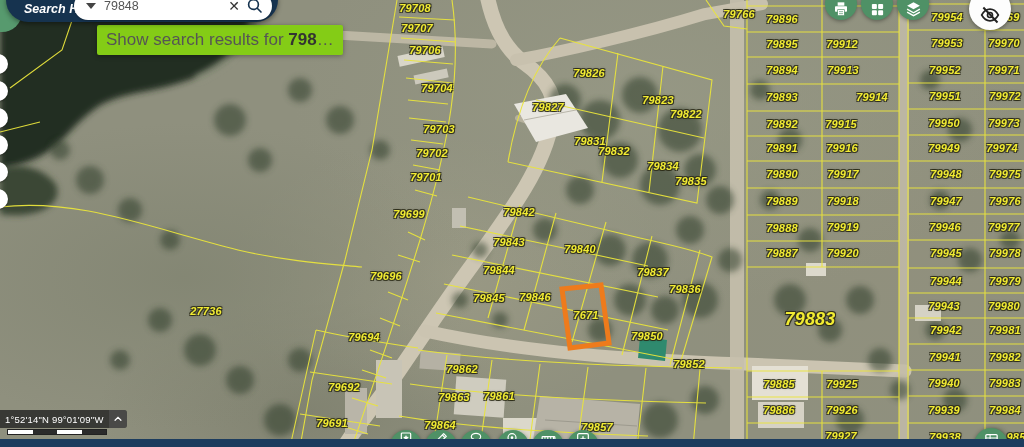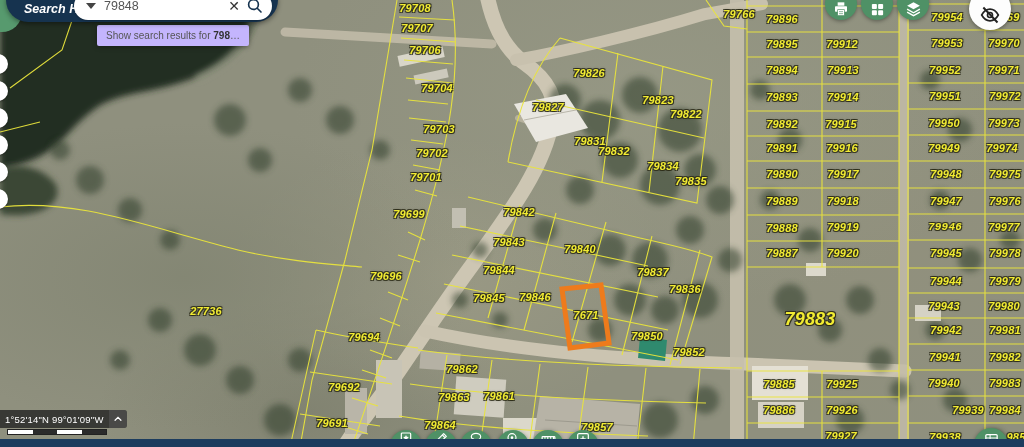--- a/index.html
+++ b/index.html
@@ -25,21 +25,21 @@
 .round-btn svg{display:block}
 #searchbar{position:absolute;left:6px;top:-22px;width:272px;height:44px;background:#16334f;
  border-radius:22px;box-shadow:0 2px 5px rgba(0,0,0,.4);display:flex;align-items:flex-end;z-index:30}
 #search-label{position:absolute;left:18px;bottom:6px;color:#fff;font-style:italic;font-weight:700;font-size:12.5px}
 #search-pill{position:absolute;left:68px;top:14px;width:198px;height:28px;background:#fff;border-radius:14px;
  display:flex;align-items:center;padding:0 8px;box-shadow:0 1px 2px rgba(0,0,0,.25)}
 #caret{width:0;height:0;border-left:5px solid transparent;border-right:5px solid transparent;
  border-top:6px solid #444;margin:0 8px 0 4px;cursor:pointer}
 #search-input{flex:1;border:none;outline:none;font-size:12.5px;color:#555;background:transparent;min-width:0}
 #clear-btn{font-size:14px;color:#333;cursor:pointer;padding:0 6px;line-height:1}
-#tooltip{position:absolute;left:97px;top:25px;background:#c4b5fd;color:#555;font-size:10px;
+#tooltip{position:absolute;left:97px;top:25px;background:#84cc16;color:#555;font-size:17px;
  padding:5px 9px;white-space:nowrap;box-shadow:0 1px 5px rgba(0,0,0,.35);border-radius:2px;z-index:29;cursor:pointer}
 #tooltip b{color:#333}
 #coordchip{position:absolute;left:0px;top:410px;height:18px;background:rgba(32,32,32,.78);color:#fff;
  display:flex;align-items:center;border-radius:0 3px 3px 0;z-index:20}
 #coordtext{font-size:9.5px;padding:0 5px;letter-spacing:.2px}
 #coord-collapse{width:18px;height:18px;background:rgba(90,90,90,.5);display:flex;align-items:center;justify-content:center;cursor:pointer;border-radius:0 3px 3px 0}
 #scalebar{position:absolute;left:7px;top:429px;width:100px;height:6px;border:1px solid #222;display:flex;z-index:20;background:#fff}
 #scalebar div{flex:1;height:100%}
 #bottomstrip{position:absolute;left:0;top:439px;width:1024px;height:8px;background:#1c3c5e;z-index:18}
 .edge-circle{position:absolute;left:-12px;width:20px;height:20px;border-radius:50%;background:#fff;
@@ -216,21 +216,21 @@
       <span class="plabel" style="left: 519px; top: 212px;">79842</span>
       <span class="plabel" style="left: 509px; top: 242px;">79843</span>
       <span class="plabel" style="left: 499px; top: 270px;">79844</span>
       <span class="plabel" style="left: 489px; top: 298px;">79845</span>
       <span class="plabel" style="left: 535px; top: 297px;">79846</span>
       <span class="plabel" style="left: 580px; top: 249px;">79840</span>
       <span class="plabel" style="left: 653px; top: 272px;">79837</span>
       <span class="plabel" style="left: 685px; top: 289px;">79836</span>
       <span class="plabel" style="left: 586px; top: 315px;">7671</span>
       <span class="plabel" style="left: 647px; top: 336px;">79850</span>
-      <span class="plabel" style="left: 689px; top: 352px;">79852</span>
+      <span class="plabel" style="left: 689px; top: 364px;">79852</span>
       <span class="plabel" style="left: 462px; top: 369px;">79862</span>
       <span class="plabel" style="left: 454px; top: 397px;">79863</span>
       <span class="plabel" style="left: 499px; top: 396px;">79861</span>
       <span class="plabel" style="left: 440px; top: 425px;">79864</span>
       <span class="plabel" style="left: 597px; top: 427px; text-align: center;">79857</span>
       <span class="plabel" style="left: 739px; top: 14px;">79766</span>
       <span class="plabel" style="left: 782px; top: 19px;">79896</span>
       <span class="plabel" style="left: 782px; top: 44px;">79895</span>
       <span class="plabel" style="left: 782px; top: 70px;">79894</span>
       <span class="plabel" style="left: 782px; top: 97px;">79893</span>
@@ -238,46 +238,46 @@
       <span class="plabel" style="left: 782px; top: 148px;">79891</span>
       <span class="plabel" style="left: 782px; top: 174px;">79890</span>
       <span class="plabel" style="left: 782px; top: 201px;">79889</span>
       <span class="plabel" style="left: 782px; top: 228px;">79888</span>
       <span class="plabel" style="left: 782px; top: 253px;">79887</span>
       <span class="plabel big" style="left: 810px; top: 319px;">79883</span>
       <span class="plabel" style="left: 779px; top: 384px;">79885</span>
       <span class="plabel" style="left: 779px; top: 410px;">79886</span>
       <span class="plabel" style="left: 842px; top: 44px;">79912</span>
       <span class="plabel" style="left: 843px; top: 70px;">79913</span>
-      <span class="plabel" style="left: 843px; top: 97px; font-style: italic;">79914</span>
+      <span class="plabel" style="left: 872px; top: 97px; font-style: italic;">79914</span>
       <span class="plabel" style="left: 841px; top: 124px;">79915</span>
       <span class="plabel" style="left: 842px; top: 148px;">79916</span>
       <span class="plabel" style="left: 843px; top: 174px;">79917</span>
       <span class="plabel" style="left: 843px; top: 201px;">79918</span>
       <span class="plabel" style="left: 843px; top: 227px;">79919</span>
       <span class="plabel" style="left: 843px; top: 253px;">79920</span>
       <span class="plabel" style="left: 842px; top: 384px;">79925</span>
       <span class="plabel" style="left: 842px; top: 410px;">79926</span>
       <span class="plabel" style="left: 841px; top: 436px;">79927</span>
       <span class="plabel" style="left: 947px; top: 17px;">79954</span>
       <span class="plabel" style="left: 947px; top: 43px;">79953</span>
       <span class="plabel" style="left: 945px; top: 70px;">79952</span>
       <span class="plabel" style="left: 945px; top: 96px;">79951</span>
       <span class="plabel" style="left: 944px; top: 123px;">79950</span>
       <span class="plabel" style="left: 944px; top: 148px;">79949</span>
       <span class="plabel" style="left: 946px; top: 174px;">79948</span>
       <span class="plabel" style="left: 946px; top: 201px;">79947</span>
-      <span class="plabel" style="left: 945px; top: 227px; font-family: Liberation Mono, monospace;">79946</span>
+      <span class="plabel" style="left: 945px; top: 227px;">79946</span>
       <span class="plabel" style="left: 946px; top: 253px;">79945</span>
       <span class="plabel" style="left: 946px; top: 281px;">79944</span>
       <span class="plabel" style="left: 944px; top: 306px;">79943</span>
       <span class="plabel" style="left: 946px; top: 330px;">79942</span>
       <span class="plabel" style="left: 945px; top: 357px;">79941</span>
       <span class="plabel" style="left: 944px; top: 383px;">79940</span>
-      <span class="plabel" style="left: 944px; top: 410px; margin-left: 24px;">79939</span>
+      <span class="plabel" style="left: 944px; top: 410px;">79939</span>
       <span class="plabel" style="left: 945px; top: 437px;">79938</span>
       <span class="plabel" style="left: 1010px; top: 17px;">969</span>
       <span class="plabel" style="left: 1004px; top: 43px;">79970</span>
       <span class="plabel" style="left: 1004px; top: 70px;">79971</span>
       <span class="plabel" style="left: 1005px; top: 96px;">79972</span>
       <span class="plabel" style="left: 1004px; top: 123px;">79973</span>
       <span class="plabel" style="left: 1002px; top: 148px;">79974</span>
       <span class="plabel" style="left: 1005px; top: 174px;">79975</span>
       <span class="plabel" style="left: 1005px; top: 201px;">79976</span>
       <span class="plabel" style="left: 1004px; top: 227px;">79977</span>

